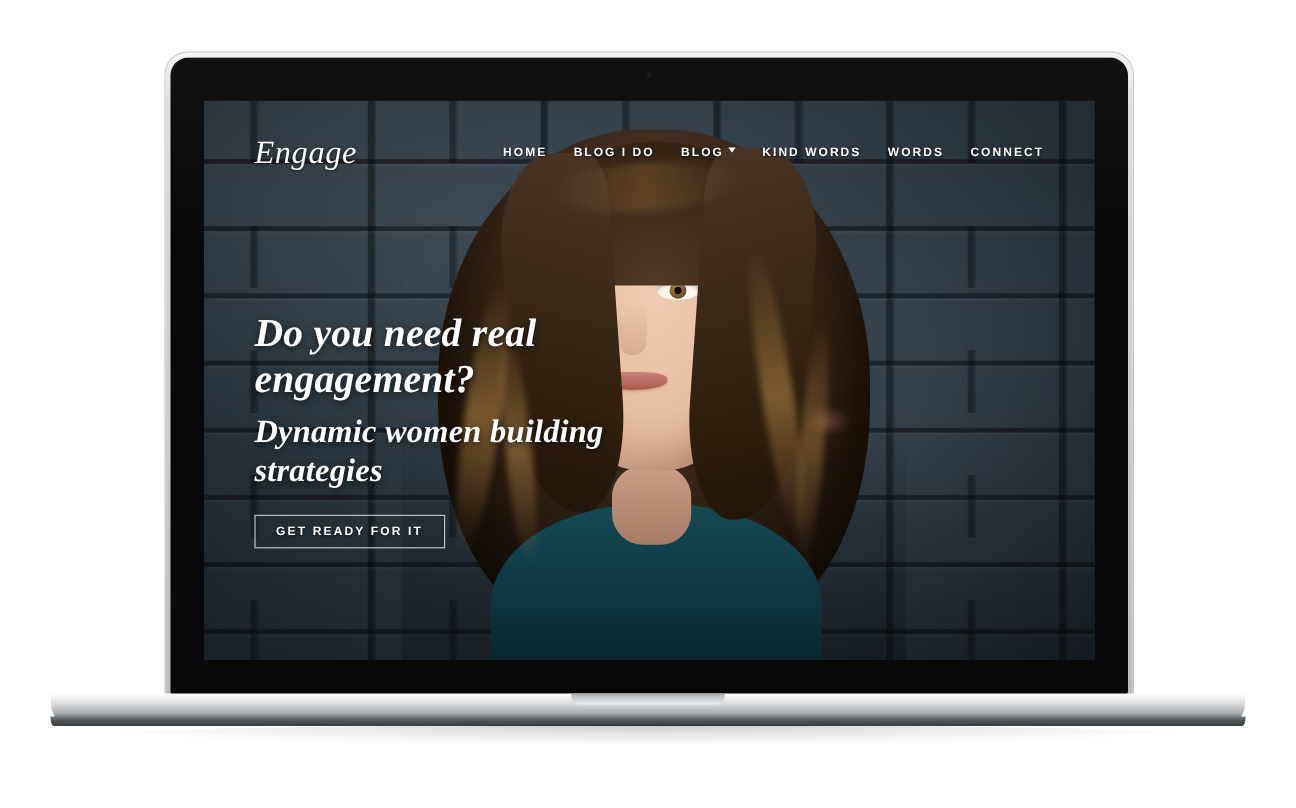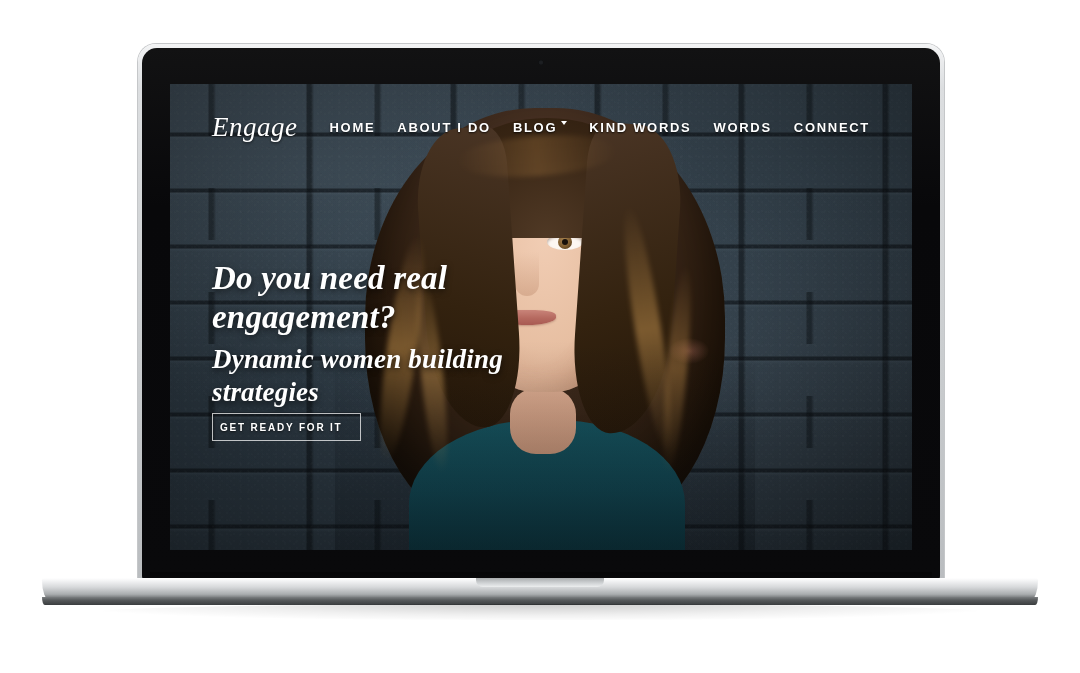--- a/index.html
+++ b/index.html
@@ -388,21 +388,21 @@
     white-space: nowrap;
   }
   .nav {
     margin-left: auto;
     display: flex;
     align-items: center;
     gap: 22px;
   }
   .nav-item {
     color: #ffffff;
-    font-size: 13px;
+    font-size: 10px;
     letter-spacing: 1.7px;
     font-weight: 600;
     white-space: nowrap;
     text-shadow: 0 1px 2px rgba(0,0,0,0.75);
     display: flex;
     align-items: flex-start;
     gap: 4px;
     cursor: pointer;
   }
   .chev {
@@ -437,22 +437,22 @@
     font-family: "Liberation Serif", serif;
     font-style: italic;
     font-size: 27px;
     line-height: 1.22;
     margin: 0;
     text-shadow: 0 2px 6px rgba(0,0,0,0.60);
     letter-spacing: 0.2px;
   }
   .cta {
     display: inline-block;
-    margin-top: 4px;
-    padding: 8px 17px 7px 7px;
+    margin-top: 20px;
+    padding: 8px 17px 7px 17px;
     border: 1px solid rgba(255,255,255,0.72);
     color: #ffffff;
     background: transparent;
     font-size: 10px;
     letter-spacing: 1.8px;
     font-weight: 600;
     text-shadow: 0 1px 2px rgba(0,0,0,0.6);
     cursor: pointer;
   }
 </style>
@@ -509,21 +509,21 @@
           <div class="portrait-shade"></div>
         </div>
 
         <div class="site-header">
           <div class="logo">Engage</div>
           <nav class="nav">
             <div class="nav-item">
               <span>HOME</span>
             </div>
             <div class="nav-item">
-              <span>ABOUT I DO</span>
+              <span>BLOG I DO</span>
             </div>
             <div class="nav-item">
               <span>BLOG</span>
               <span class="chev"></span>
             </div>
             <div class="nav-item">
               <span>KIND WORDS</span>
             </div>
             <div class="nav-item">
               <span>WORDS</span>

